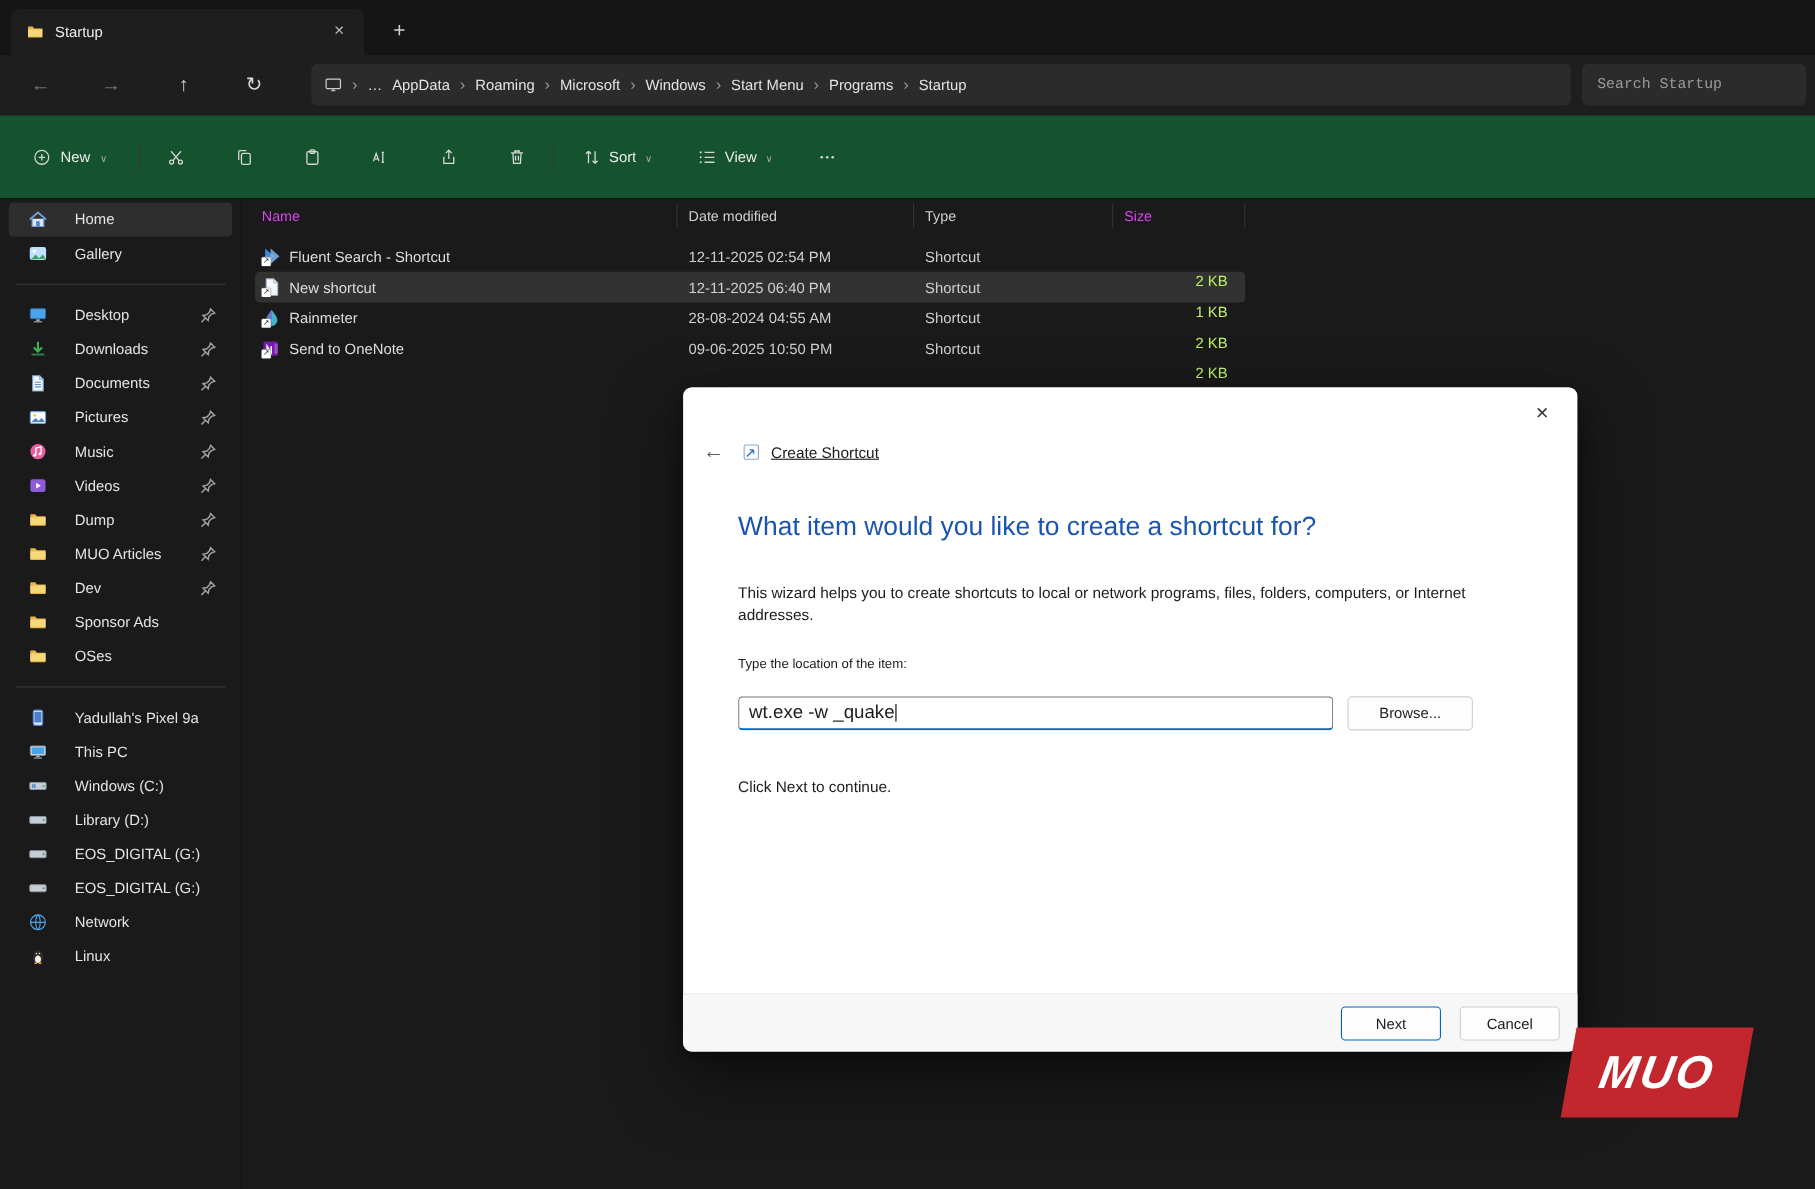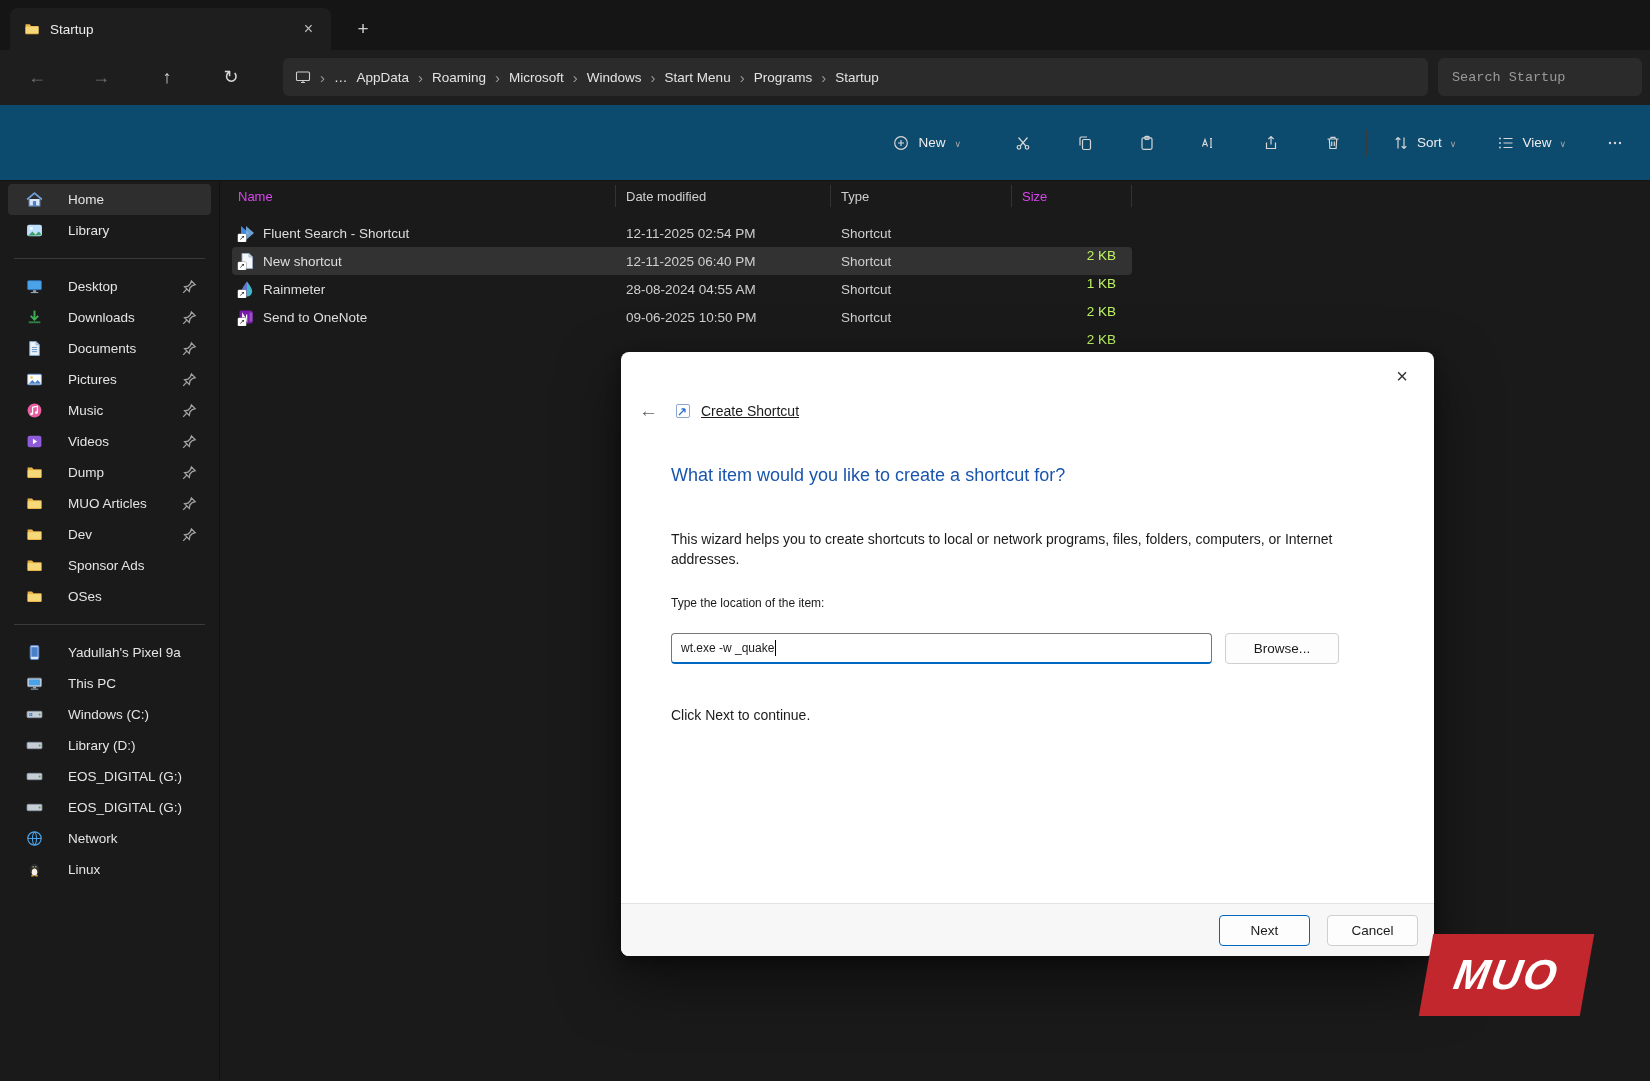--- a/index.html
+++ b/index.html
@@ -24,22 +24,22 @@
   .addressbar { position:absolute; left:283px; top:8px; right:222px; height:38px; background:#2b2b2b;
                 border-radius:6px; display:flex; align-items:center; padding:0 12px; gap:9px; }
   .crumb { font-size:13.5px; color:#e3e3e3; white-space:nowrap; }
   .crumb-sep { font-size:15px; color:#9a9a9a; }
   .searchbox { position:absolute; right:8px; top:8px; width:204px; height:38px; background:#2b2b2b; border-radius:6px; }
   .searchbox input { width:100%; height:100%; background:transparent; border:none; outline:none;
                      color:#0ea5e9; font-size:13.5px; padding:0 14px; font-family:Liberation Mono, monospace; }
   .searchbox input::placeholder { color:#9a9a9a; }
 
   
-  .toolbar { position:absolute; left:0; top:105px; width:100%; height:76px; background:#0c4a6e;
-             display:flex; align-items:center; padding:0 18px; border-bottom:1px solid #141414;justify-content:flex-end; }
+  .toolbar { position:absolute; left:0; top:105px; width:100%; height:76px; background:#14532d;
+             display:flex; align-items:center; padding:0 18px; border-bottom:1px solid #141414; }
   .tb-new { display:flex; align-items:center; gap:9px; font-size:13.5px; color:#ededed;
             padding:8px 12px; border-radius:5px; }
   .tb-sep { width:1px; height:26px; background:#3a3a3a; margin:0 16px; }
   .tb-icons { display:flex; gap:28px; }
   .tb-ib { width:34px; height:34px; display:flex; align-items:center; justify-content:center; border-radius:5px; }
   .tb-drop { display:flex; align-items:center; gap:8px; font-size:13.5px; color:#ededed;
              padding:8px 10px; border-radius:5px; margin-right:22px; }
   .chev { font-size:9px; color:#a8a8a8; transform:translateY(1px); }
 
   
@@ -77,26 +77,26 @@
 
   
   .dialog { position:absolute; left:621px; top:352px; width:813px; height:604px; background:#ffffff;
             border-radius:8px; box-shadow:0 25px 60px rgba(0,0,0,.5), 0 4px 14px rgba(0,0,0,.35);
             color:#1b1b1b; z-index:10; }
   .dlg-close { position:absolute; top:8px; right:16px; width:32px; height:32px; display:flex;
                align-items:center; justify-content:center; font-size:20px; color:#333; }
   .dlg-header { position:absolute; left:18px; top:48px; display:flex; align-items:center; gap:10px; }
   .dlg-back { font-size:19px; color:#5f5f5f; width:26px; }
   .dlg-title { font-size:14px; color:#1b1b1b;text-decoration:underline; }
-  .dlg-heading { position:absolute; left:50px; top:113px; font-size:18px; color:#1a55ad; }
+  .dlg-heading { position:absolute; left:50px; top:113px; font-size:24px; color:#1a55ad; }
   .dlg-body { position:absolute; left:50px; top:177px; width:692px; font-size:14px; line-height:1.45; color:#1b1b1b; }
   .dlg-label { position:absolute; left:50px; top:244px; font-size:12px; }
   .dlg-input { position:absolute; left:50px; top:281px; width:541px; height:31px; background:#fff;
                border:1px solid #767676; border-bottom:2px solid #0067c0; border-radius:4px;
-               font-size:12px; padding:0 9px; display:flex; align-items:center; }
+               font-size:17px; padding:0 9px; display:flex; align-items:center; }
   .caret { display:inline-block; width:1px; height:16px; background:#000; margin-left:1px;
            animation:blink 1s steps(1) infinite; }
   @keyframes blink { 50% { opacity:0; } }
   .dlg-btn { font-family:inherit; font-size:13.5px; color:#1b1b1b; background:#fdfdfd;
              border:1px solid #cfcfcf; border-radius:4px; height:31px; }
   .btn-browse { position:absolute; left:604px; top:281px; width:114px; }
   .dlg-continue { position:absolute; left:50px; top:355px; font-size:14px; }
   .dlg-footer { position:absolute; left:0; right:0; bottom:0; height:53px; background:#f7f7f7;
                 border-top:1px solid #e3e3e3; border-radius:0 0 8px 8px; }
   .btn-next { position:absolute; right:124px; top:11px; width:91px; border:1px solid #0067c0; }
@@ -268,21 +268,21 @@
         <span class="sbl">Home</span>
       </div>
       <div class="sbi">
         <span class="ic ic17">
             <svg viewBox="0 0 16 16">
               <rect x="1" y="2.5" width="14" height="11" rx="2" fill="#bfe0ff"></rect>
               <circle cx="5" cy="6" r="1.4" fill="#fff"></circle>
               <path d="M2 13l4-4 3 3 3-3 2 2v1.5z" fill="#3e9e63"></path>
             </svg>
           </span>
-        <span class="sbl">Library</span>
+        <span class="sbl">Gallery</span>
       </div>
       <div class="sb-div"></div>
       <div class="sbi">
         <span class="ic ic17">
             <svg viewBox="0 0 16 16">
               <rect x="1.5" y="2.5" width="13" height="8.5" rx="1" fill="#4aa3e8" stroke="#2f6fb2" stroke-width=".8"></rect>
               <rect x="6.5" y="11.5" width="3" height="1.6" fill="#9aa7b4"></rect>
               <rect x="4.5" y="13.2" width="7" height="1" fill="#9aa7b4"></rect>
             </svg>
           </span>

